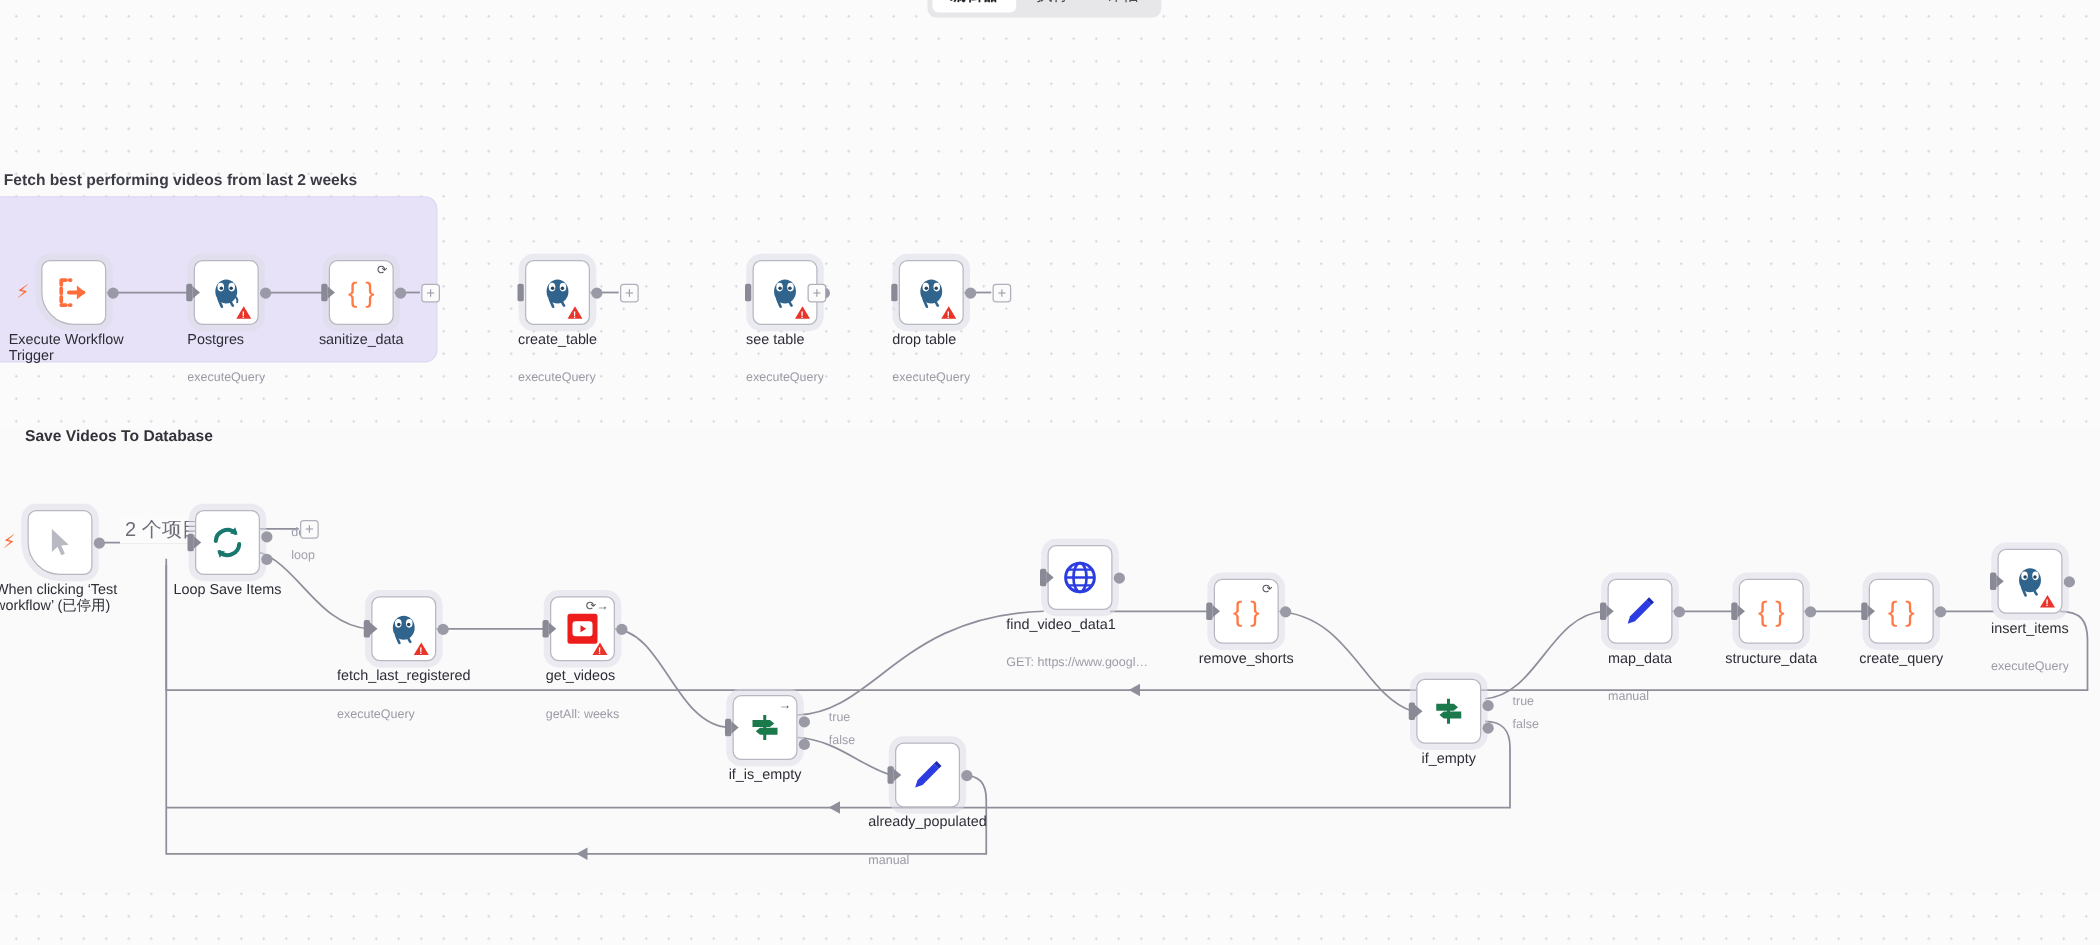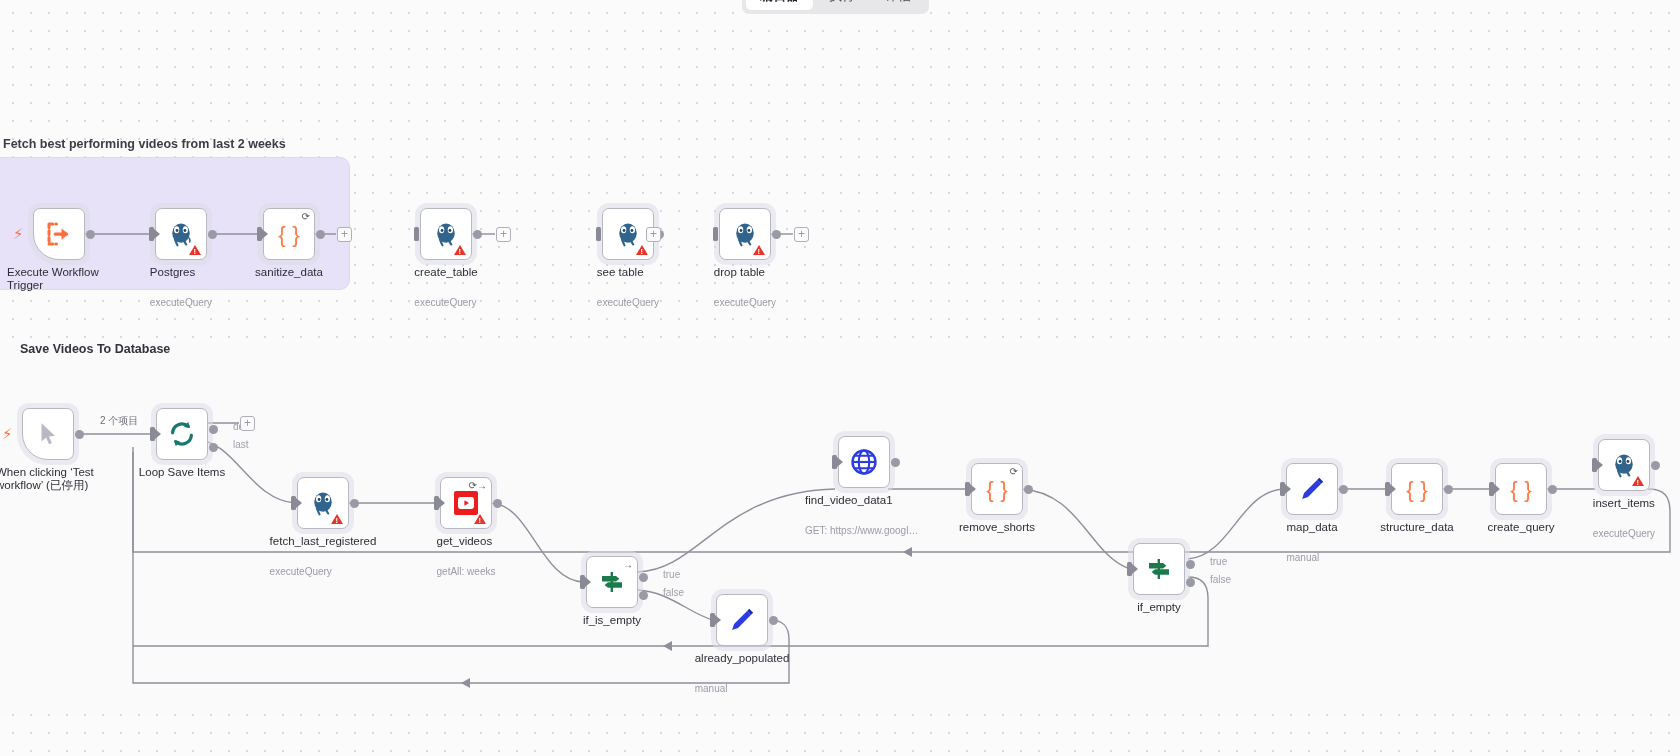--- a/index.html
+++ b/index.html
@@ -182,21 +182,21 @@
   }
   .lightning {
     position: absolute;
     left: -21px; top: 50%; margin-top: -8px;
     color: #ff6d3c; font-size: 15px;
     line-height: 15px;
     z-index: 23;
   }
   .edge-label {
     position: absolute;
-    font-size: 10px;
+    font-size: 16px;
     color: #6d6d79;
     background: #fbfbfc;
     padding: 0 4px;
     z-index: 15;
     white-space: nowrap;
   }
 </style>
 </head>
 <body>
 
@@ -401,21 +401,21 @@
       <svg width="30" height="30" viewBox="0 0 24 24">
         <path d="M4.5 11 a7.5 7.5 0 0 1 12.4 -5.2" stroke="#18786d" stroke-width="2.6" fill="none" stroke-linecap="round"></path>
         <path d="M19.5 13 a7.5 7.5 0 0 1 -12.4 5.2" stroke="#18786d" stroke-width="2.6" fill="none" stroke-linecap="round"></path>
         <path d="M17 2.2 L18.4 7.1 L13.6 6.3 z" fill="#18786d"></path>
         <path d="M7 21.8 L5.6 16.9 L10.4 17.7 z" fill="#18786d"></path>
       </svg>
       <div class="port out dual-a">
         <span class="port-label">done</span>
       </div>
       <div class="port out dual-b">
-        <span class="port-label">last</span>
+        <span class="port-label">loop</span>
       </div>
     </div>
     <div class="node-label">Loop Save Items</div>
   </div>
   <div class="plus-btn" style="left:240px; top:416px;">+</div>
 
   <div class="node" style="left:297px; top:477px;">
     <div class="node-box">
       <div class="port-in"></div>
       <div class="port-arrow"></div>

